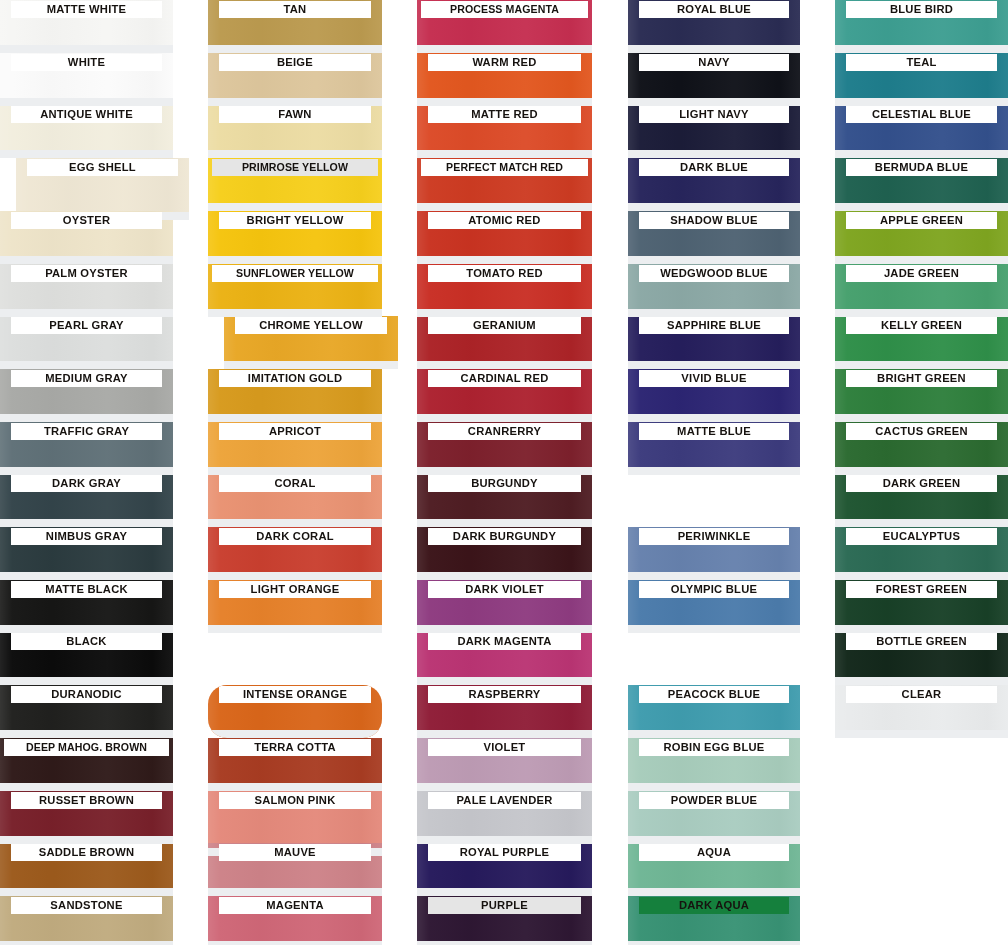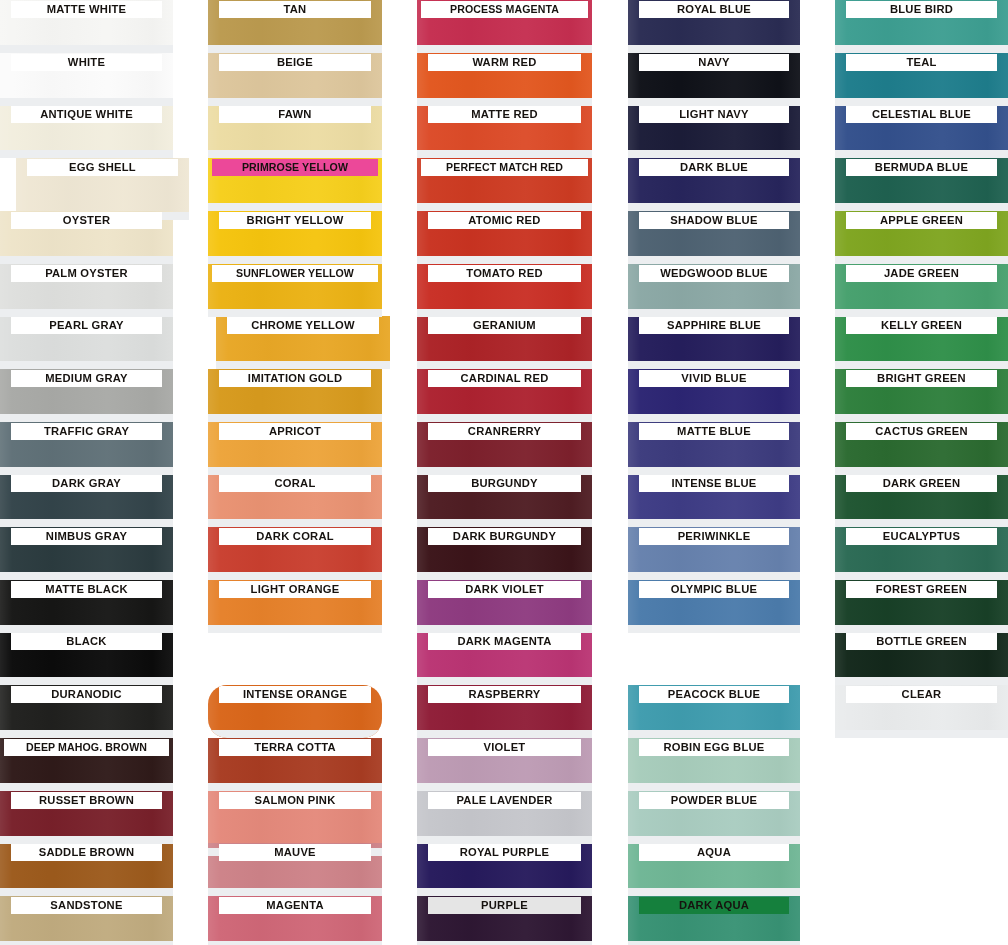--- a/index.html
+++ b/index.html
@@ -218,35 +218,35 @@
       <div class="swatch" style="position: absolute; left: 0px; width: 100%; top: 105px; height: 53px;">
         <div class="swatch-color" style="background: rgb(236, 220, 163);"></div>
         <div class="swatch-sheen"></div>
         <div class="swatch-gap" style="background: rgb(236, 238, 240);"></div>
         <div class="swatch-label" style="background: rgb(255, 255, 255); color: rgb(22, 18, 15);">FAWN</div>
       </div>
       <div class="swatch" style="position: absolute; left: 0px; width: 100%; top: 158px; height: 53px;">
         <div class="swatch-color" style="background: rgb(246, 207, 28);"></div>
         <div class="swatch-sheen"></div>
         <div class="swatch-gap" style="background: rgb(236, 238, 240);"></div>
-        <div class="swatch-label wide" style="background: #ec4899; color: rgb(22, 18, 15);">PRIMROSE YELLOW</div>
+        <div class="swatch-label wide" style="background: #e5e5e5; color: rgb(22, 18, 15);">PRIMROSE YELLOW</div>
       </div>
       <div class="swatch" style="position: absolute; left: 0px; width: 100%; top: 211px; height: 53px;">
         <div class="swatch-color" style="background: rgb(245, 196, 14);"></div>
         <div class="swatch-sheen"></div>
         <div class="swatch-gap" style="background: rgb(236, 238, 240);"></div>
         <div class="swatch-label" style="background: rgb(255, 255, 255); color: rgb(22, 18, 15);">BRIGHT YELLOW</div>
       </div>
       <div class="swatch" style="position: absolute; left: 0px; width: 100%; top: 264px; height: 53px;">
         <div class="swatch-color" style="background: rgb(235, 178, 20);"></div>
         <div class="swatch-sheen"></div>
         <div class="swatch-gap" style="background: rgb(236, 238, 240);"></div>
         <div class="swatch-label wide" style="background: rgb(255, 255, 255); color: rgb(22, 18, 15);">SUNFLOWER YELLOW</div>
       </div>
-      <div class="swatch" style="position: absolute; left: 8px; width: 100%; top: 316px; height: 53px;">
+      <div class="swatch" style="position: absolute; left: 16px; width: 100%; top: 316px; height: 53px;">
         <div class="swatch-color" style="background: rgb(232, 167, 38);"></div>
         <div class="swatch-sheen"></div>
         <div class="swatch-gap" style="background: rgb(236, 238, 240);"></div>
         <div class="swatch-label" style="background: rgb(255, 255, 255); color: rgb(22, 18, 15);">CHROME YELLOW</div>
       </div>
       <div class="swatch" style="position: absolute; left: 0px; width: 100%; top: 369px; height: 53px;">
         <div class="swatch-color" style="background: rgb(215, 154, 29);"></div>
         <div class="swatch-sheen"></div>
         <div class="swatch-gap" style="background: rgb(236, 238, 240);"></div>
         <div class="swatch-label" style="background: rgb(255, 255, 255); color: rgb(22, 18, 15);">IMITATION GOLD</div>
@@ -464,26 +464,20 @@
         <div class="swatch-sheen"></div>
         <div class="swatch-gap" style="background: rgb(236, 238, 240);"></div>
         <div class="swatch-label" style="background: rgb(255, 255, 255); color: rgb(22, 18, 15);">VIVID BLUE</div>
       </div>
       <div class="swatch" style="position: absolute; left: 0px; width: 100%; top: 422px; height: 53px;">
         <div class="swatch-color" style="background: rgb(60, 59, 125);"></div>
         <div class="swatch-sheen"></div>
         <div class="swatch-gap" style="background: rgb(236, 238, 240);"></div>
         <div class="swatch-label" style="background: rgb(255, 255, 255); color: rgb(22, 18, 15);">MATTE BLUE</div>
       </div>
-      <div class="swatch" style="position: absolute; left: 0px; width: 100%; top: 474px; height: 53px;">
-        <div class="swatch-color" style="background: rgb(62, 60, 133);"></div>
-        <div class="swatch-sheen"></div>
-        <div class="swatch-gap" style="background: rgb(236, 238, 240);"></div>
-        <div class="swatch-label" style="background: rgb(255, 255, 255); color: rgb(22, 18, 15);">INTENSE BLUE</div>
-      </div>
       <div class="swatch" style="position: absolute; left: 0px; width: 100%; top: 527px; height: 53px;">
         <div class="swatch-color" style="background: rgb(102, 129, 173);"></div>
         <div class="swatch-sheen"></div>
         <div class="swatch-gap" style="background: rgb(236, 238, 240);"></div>
         <div class="swatch-label" style="background: rgb(255, 255, 255); color: rgb(22, 18, 15);">PERIWINKLE</div>
       </div>
       <div class="swatch" style="position: absolute; left: 0px; width: 100%; top: 580px; height: 53px;">
         <div class="swatch-color" style="background: rgb(75, 123, 171);"></div>
         <div class="swatch-sheen"></div>
         <div class="swatch-gap" style="background: rgb(236, 238, 240);"></div>

